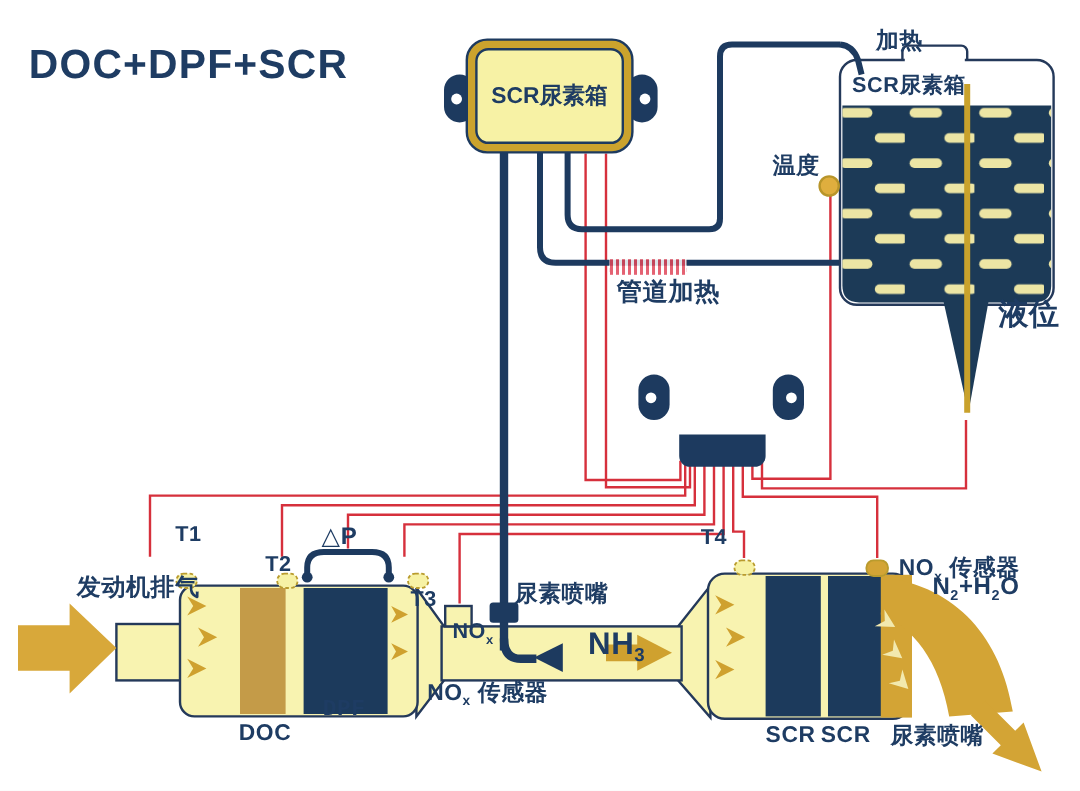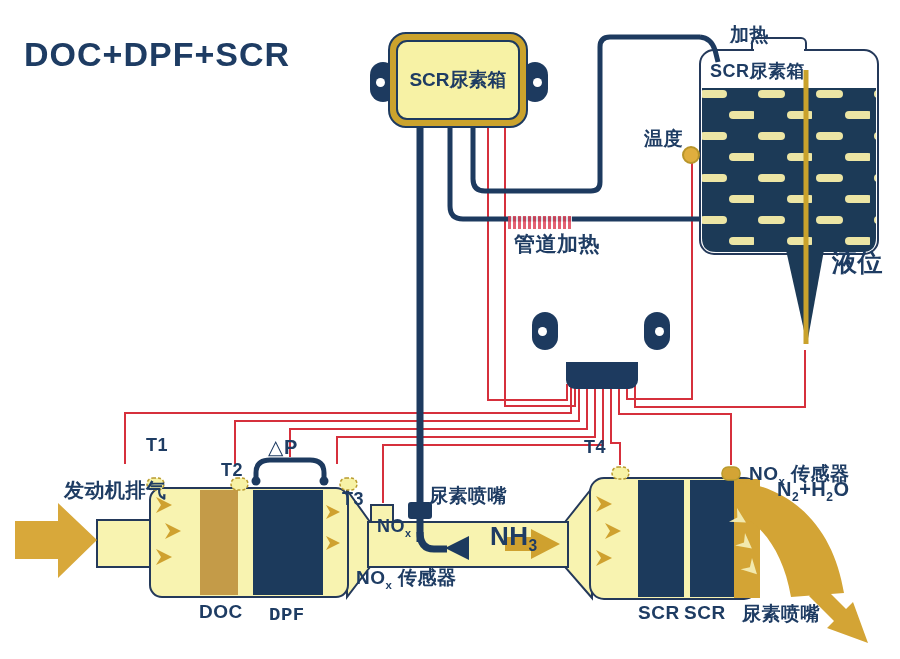--- a/index.html
+++ b/index.html
@@ -173,18 +173,18 @@
 
   <div class="lbl" style="left:429px;top:486px;font-size:19px;">尿素喷嘴</div>
 
   <div class="lbl" style="left:377px;top:517px;font-size:18px;"><span>NO</span><sub>x</sub></div>
   <div class="lbl" style="left:470px;top:523px;font-size:26px;margin-left:20px;"><span>NH</span><sub>3</sub></div>
   <div class="lbl" style="left:356px;top:568px;font-size:19px;"><span>NO</span><sub>x</sub><span> 传感器</span></div>
   <div class="lbl" style="left:749px;top:464px;font-size:19px;"><span>NO</span><sub>x</sub><span> 传感器</span></div>
   <div class="lbl" style="left:777px;top:479px;font-size:20px;"><span>N</span><sub>2</sub><span>+H</span><sub>2</sub><span>O</span></div>
 
   <div class="lbl" style="left:199px;top:602px;font-size:19px;">DOC</div>
-  <div class="lbl" style="left:269px;top:606px;font-size:19px;font-family:Liberation Mono, monospace;">DPF</div>
+  <div class="lbl" style="left:269px;top:582px;font-size:19px;font-family:Liberation Mono, monospace;">DPF</div>
   <div class="lbl" style="left:638px;top:603px;font-size:19px;">SCR</div>
   <div class="lbl" style="left:684px;top:603px;font-size:19px;">SCR</div>
   <div class="lbl" style="left:742px;top:604px;font-size:19px;">尿素喷嘴</div>
 
 </div>
 
 </body></html>

